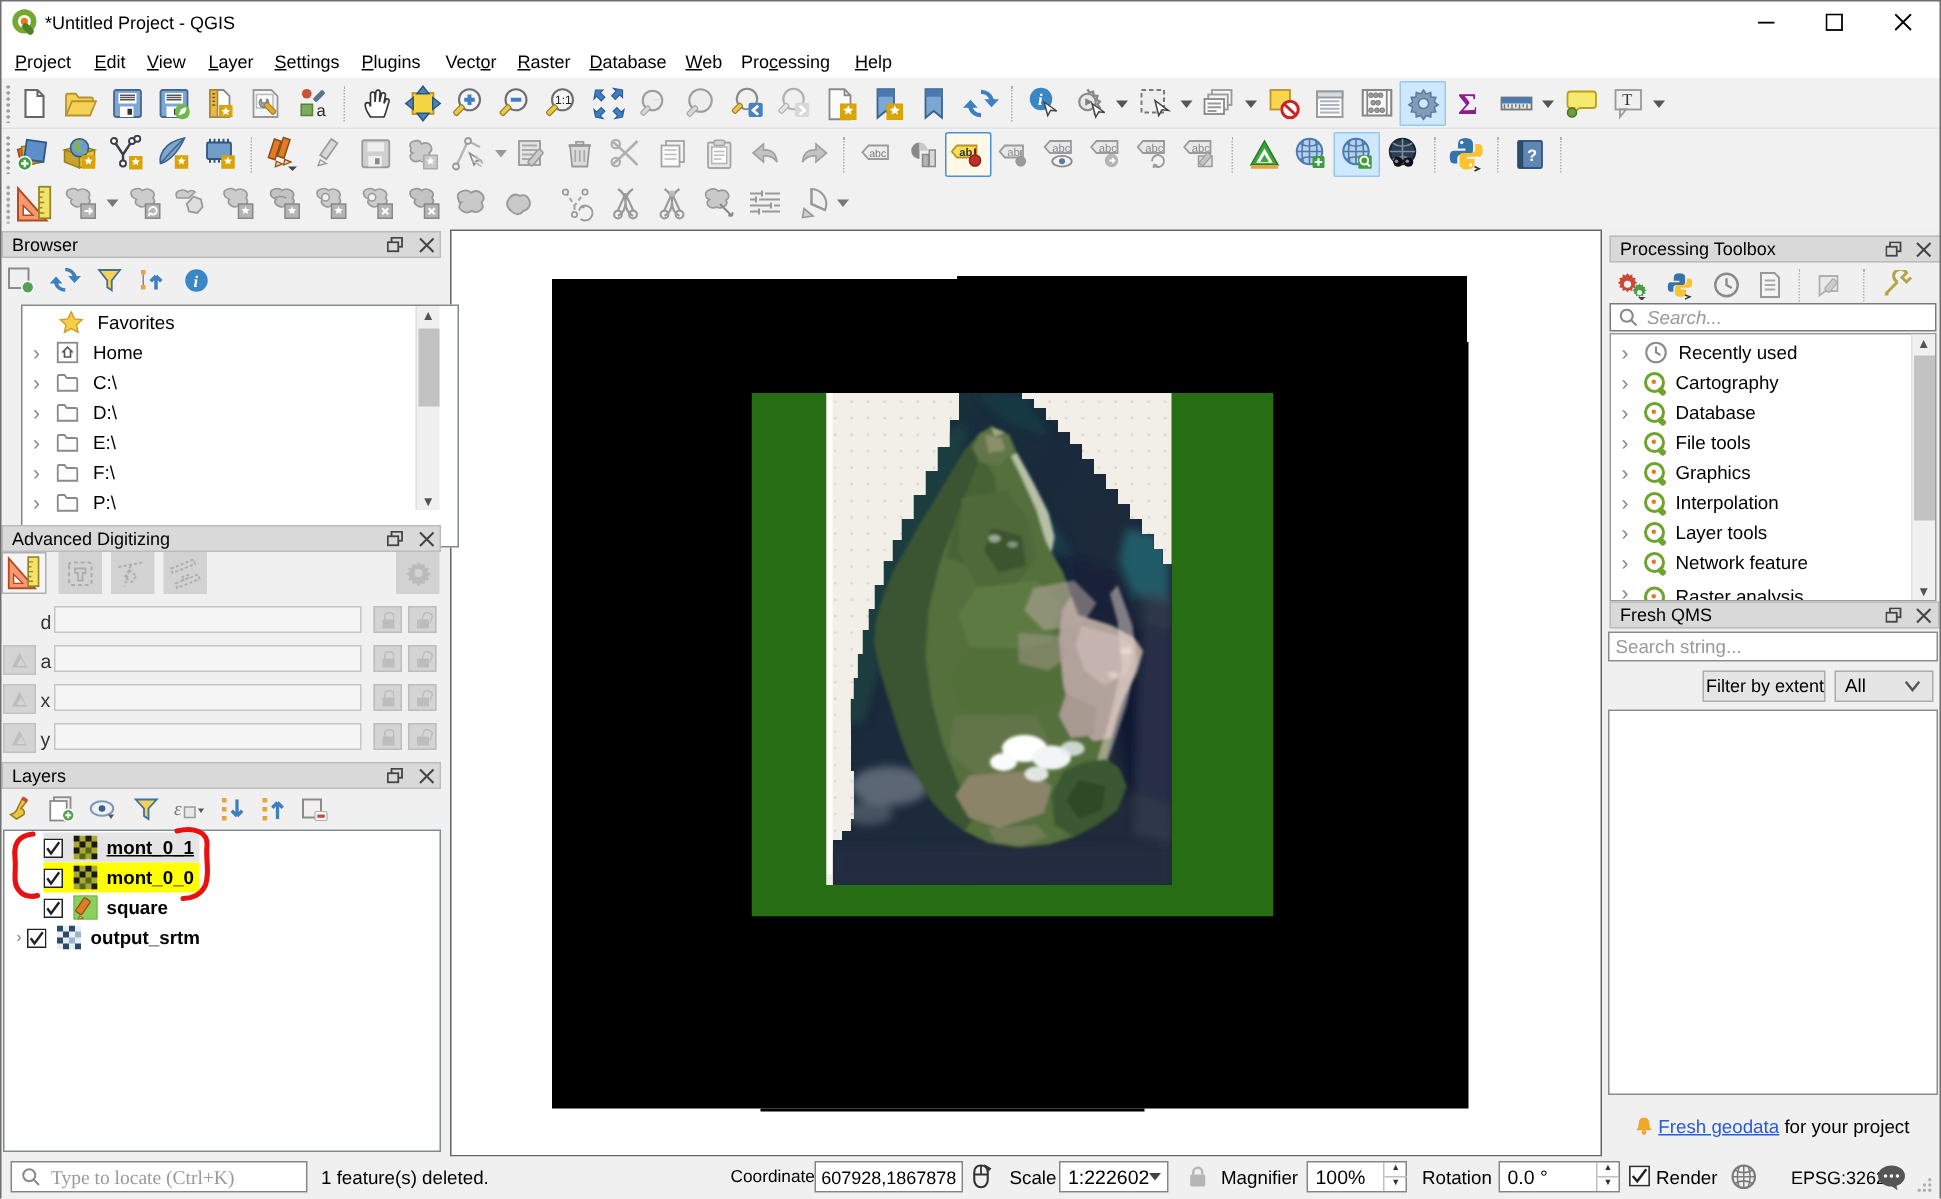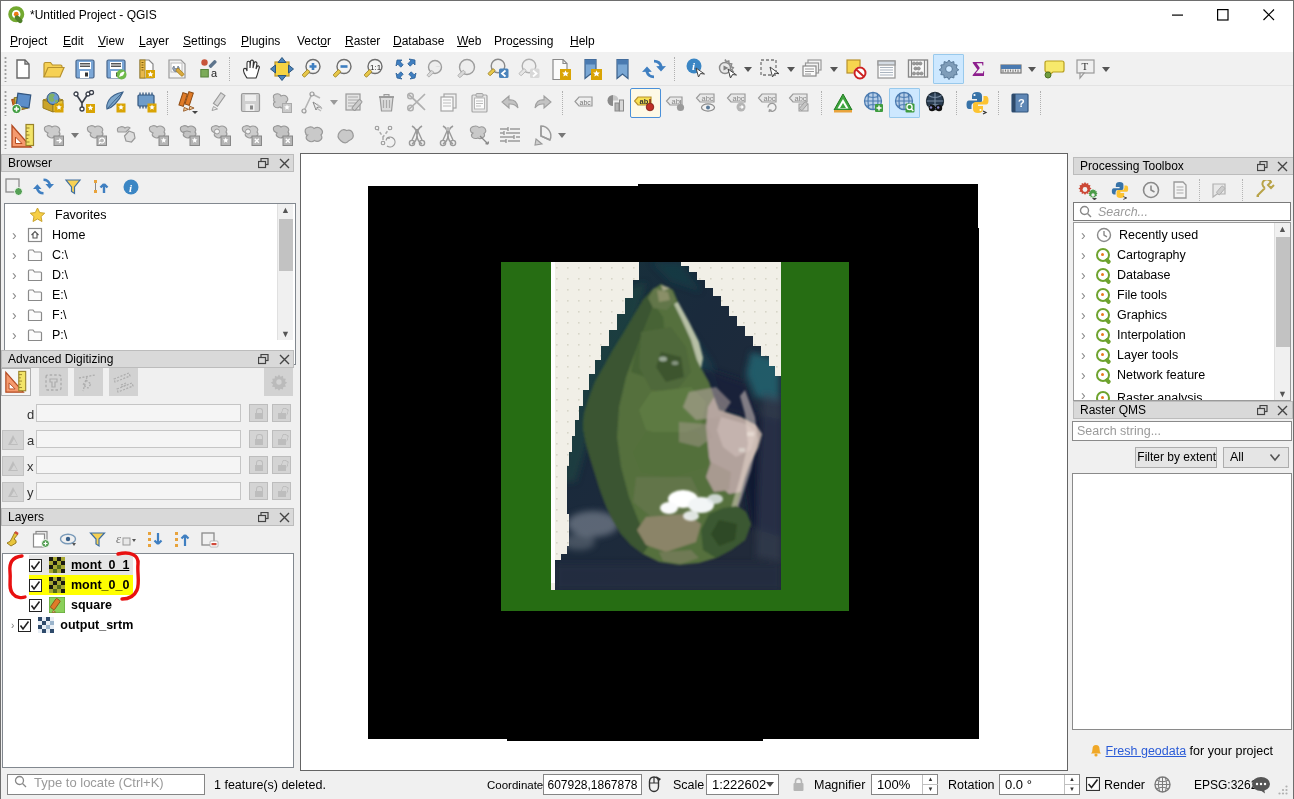--- a/index.html
+++ b/index.html
@@ -864,21 +864,21 @@
         <rect x="2" y="3" width="3" height="3" fill="#e8a33c"></rect>
         <rect x="2" y="13" width="3" height="3" fill="#e8a33c"></rect>
         <path d="M3.5 6 v7" stroke="#888" stroke-width="1"></path>
         <path d="M12 16 V7 M12 7 l-3.5 3.5 M12 7 l3.5 3.5" stroke="#3f7fc1" stroke-width="2.4" fill="none"></path>
       </svg>
    <svg width="20" height="20" viewBox="0 0 20 20">
         <circle cx="10" cy="10" r="7.5" fill="#3b86c4"></circle>
         <text x="8" y="14.5" font-size="11" font-style="italic" font-weight="bold" fill="#fff" font-family="Liberation Serif">i</text>
       </svg>
  </div>
- <div class="tree" style="left:4px;top:49px;width:292px;height:162px;">
+ <div class="tree" style="left:14px;top:49px;width:292px;height:162px;">
    <div class="row" style="margin-top:1px;">
         <span style="width:24px;"></span>
         <svg width="17" height="17" viewBox="0 0 17 17">
           <path d="M8.5 1l2.2 4.6 5 .6-3.7 3.4 1 4.9-4.5-2.5-4.5 2.5 1-4.9L1.3 6.2l5-.6z" fill="#f7cf45" stroke="#c9a32d" stroke-width="1"></path>
         </svg>
         <span style="margin-left:9px;">Favorites</span>
       </div>
    <div class="row">
         <span class="exp">›</span>
         <svg width="16" height="16" viewBox="0 0 16 16">
@@ -1219,21 +1219,21 @@
         <span class="qico" style="margin-top:6px;"></span>
         <span style="margin-left:7px;margin-top:6px;">Raster analysis</span>
       </div>
  </div>
  <div class="abs" style="left:205px;top:69px;width:16px;height:177px;background:#f0f0f0;border-left:1px solid #e0e0e0;">
    <div style="text-align:center;color:#555;font-size:9px;line-height:12px;">▲</div>
    <div class="abs" style="left:1px;top:14px;width:14px;height:110px;background:#c2c2c2;"></div>
    <div class="abs" style="left:0;bottom:0;width:100%;text-align:center;color:#555;font-size:9px;line-height:12px;">▼</div>
  </div>
 
- <div class="ptitle" style="left:4px;top:247px;width:220px;height:18px;">Raster QMS</div>
+ <div class="ptitle" style="left:4px;top:247px;width:220px;height:18px;">Fresh QMS</div>
  <svg class="abs" style="left:188px;top:251px" width="11" height="11" viewBox="0 0 11 11">
       <rect x="3" y="0.5" width="7" height="6" fill="none" stroke="#444" stroke-width="1.2"></rect>
       <rect x="0.5" y="3.5" width="7" height="6" fill="#d9d9d9" stroke="#444" stroke-width="1.2"></rect>
     </svg>
  <svg class="abs" style="left:208px;top:251px" width="11" height="11" viewBox="0 0 11 11">
       <path d="M1 1 L10 10 M10 1 L1 10" stroke="#444" stroke-width="1.4"></path>
     </svg>
  <div class="abs" style="left:3px;top:267px;width:220px;height:20px;background:#fff;border:1px solid #8a8a8a;color:#9a9a9a;font-size:12.5px;line-height:19px;padding-left:4px;">Search string...</div>
  <div class="abs" style="left:66px;top:293px;width:82px;height:21px;background:#e5e5e5;border:1px solid #adadad;font-size:12px;text-align:right;line-height:19px;color:#000;white-space:nowrap;">Filter by extent</div>
  <div class="abs" style="left:154px;top:293px;width:66px;height:21px;background:#e5e5e5;border:1px solid #adadad;font-size:12.5px;line-height:19px;color:#000;padding-left:6px;">All</div>
@@ -1245,21 +1245,21 @@
  <div class="abs" style="left:0;top:590px;width:225px;font-size:12.5px;text-align:center;color:#000;">
    <svg width="12" height="13" viewBox="0 0 12 13" style="vertical-align:-2px;">
         <path d="M6 1 q3.5 0 3.5 4 q0 3 1.5 4.5 h-10 q1.5-1.5 1.5-4.5 q0-4 3.5-4z" fill="#f0a828"></path>
         <circle cx="6" cy="11" r="1.6" fill="#f0a828"></circle>
       </svg>
    <a style="color:#2a5bd7;text-decoration:underline;">Fresh geodata</a> for your project
  </div>
 </div>
 
 <div id="statusbar">
- <div class="sbox" style="left:7px;top:3px;width:198px;height:21px;display:flex;align-items:flex-start;">
+ <div class="sbox" style="left:7px;top:3px;width:198px;height:21px;display:flex;align-items:center;font-family:Liberation Serif, serif;">
    <svg width="13" height="13" viewBox="0 0 13 13" style="margin-left:6px;">
         <circle cx="5.5" cy="5.5" r="4" fill="none" stroke="#888" stroke-width="1.3"></circle>
         <path d="M8.5 8.5 L12 12" stroke="#888" stroke-width="1.3"></path>
       </svg>
    <span style="color:#9a9a9a;margin-left:7px;">Type to locate (Ctrl+K)</span>
  </div>
  <span class="abs" style="left:214px;top:7px;">1 feature(s) deleted.</span>
  <span class="abs" style="left:487px;top:8px;font-size:11.5px;">Coordinate</span>
  <div class="sbox" style="left:543px;top:3px;width:99px;height:21px;justify-content:center;display:flex;align-items:center;font-size:12px;">607928,1867878</div>
  <svg class="abs" style="left:646px;top:5px" width="16" height="17" viewBox="0 0 16 17">

